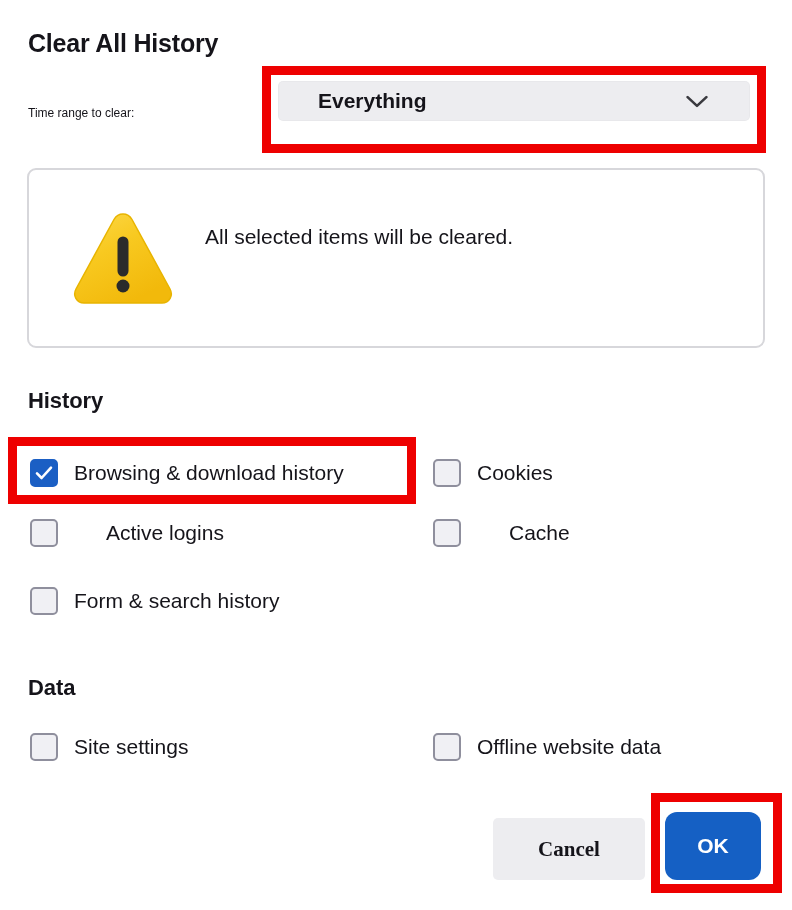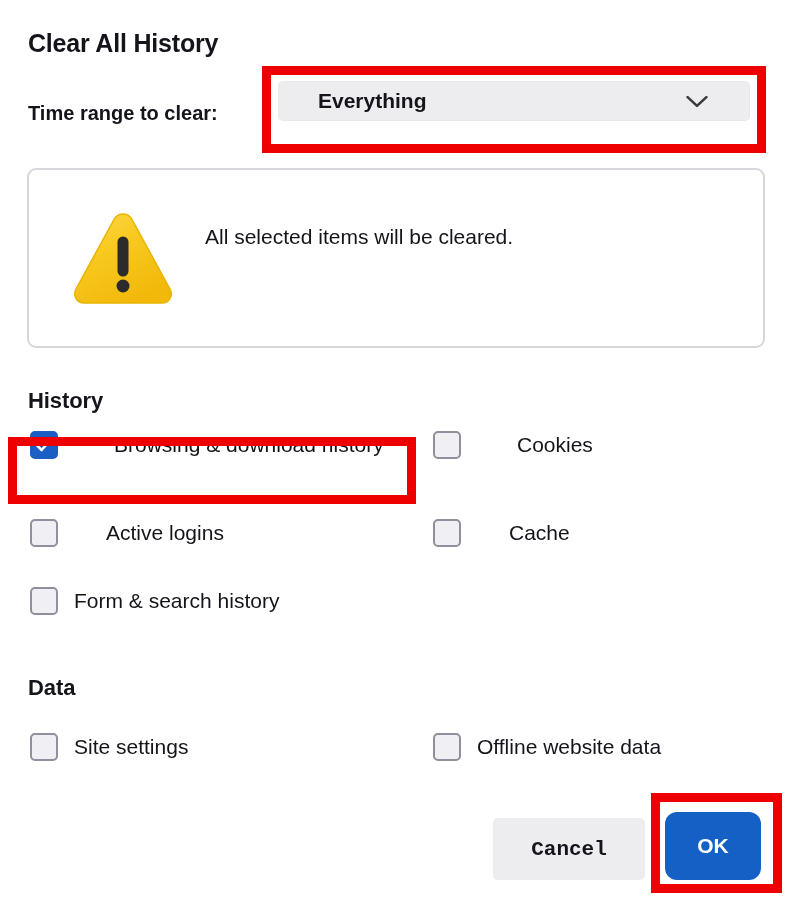--- a/index.html
+++ b/index.html
@@ -32,22 +32,22 @@
     letter-spacing: -0.2px;
     color: #15141a;
     line-height: 30px;
   }
 
   
   #timerange-label {
     position: absolute;
     left: 28px;
     top: 100px;
-    font-size: 20px;
-    font-weight: 700;
+    font-size: 12px;
+    font-weight: 400;
     color: #15141a;
     line-height: 26px;
   }
 
   #timerange-dropdown {
     position: absolute;
     left: 278px;
     top: 81px;
     width: 472px;
     height: 40px;
@@ -152,36 +152,36 @@
     margin-left: 16px;
     font-size: 21px;
     color: #15141a;
     white-space: nowrap;
     line-height: 28px;
   }
 
   
   .col-left  { left: 30px; }
   .col-right { left: 433px; }
-  .row-1 { top: 428px; gap: 40px; }
+  .row-1 { top: 456px; }
   .row-2 { top: 516px; gap: 32px; }
   .row-3 { top: 584px; justify-content: center; }
   .row-d { top: 730px; }
 
   
   #cancel-button {
     position: absolute;
     left: 493px;
     top: 818px;
     width: 152px;
     height: 62px;
     background: #ededf0;
     border: none;
     border-radius: 5px;
-    font-family: Liberation Mono, monospace;
+    font-family: Liberation Serif, serif;
     font-size: 21px;
     font-weight: 700;
     color: #15141a;
     cursor: pointer;
   }
   #ok-button {
     position: absolute;
     left: 665px;
     top: 812px;
     width: 96px;

